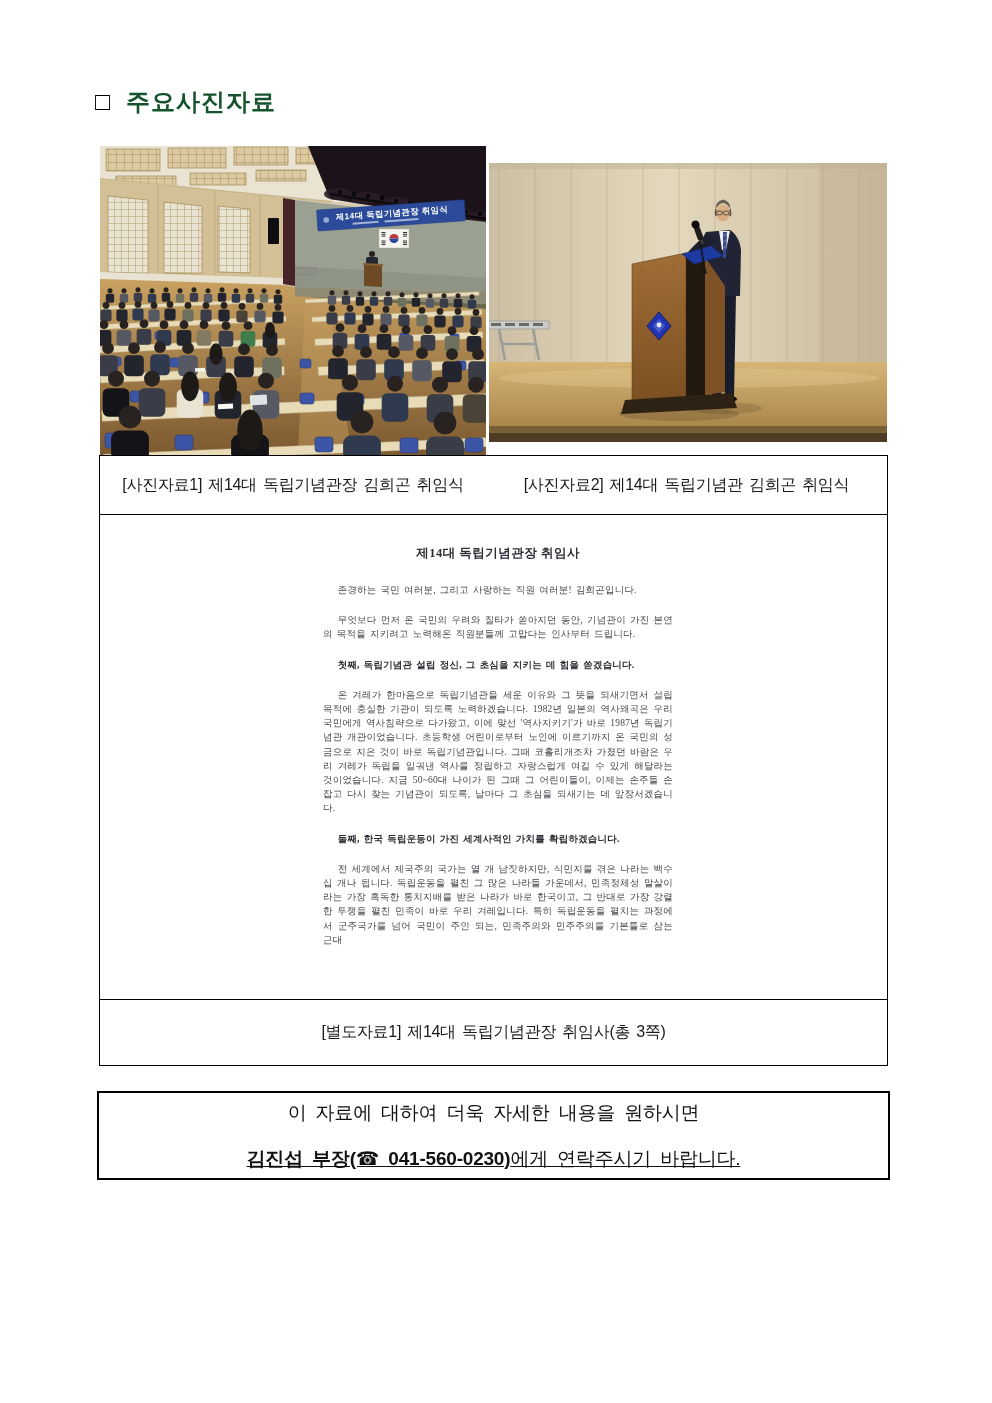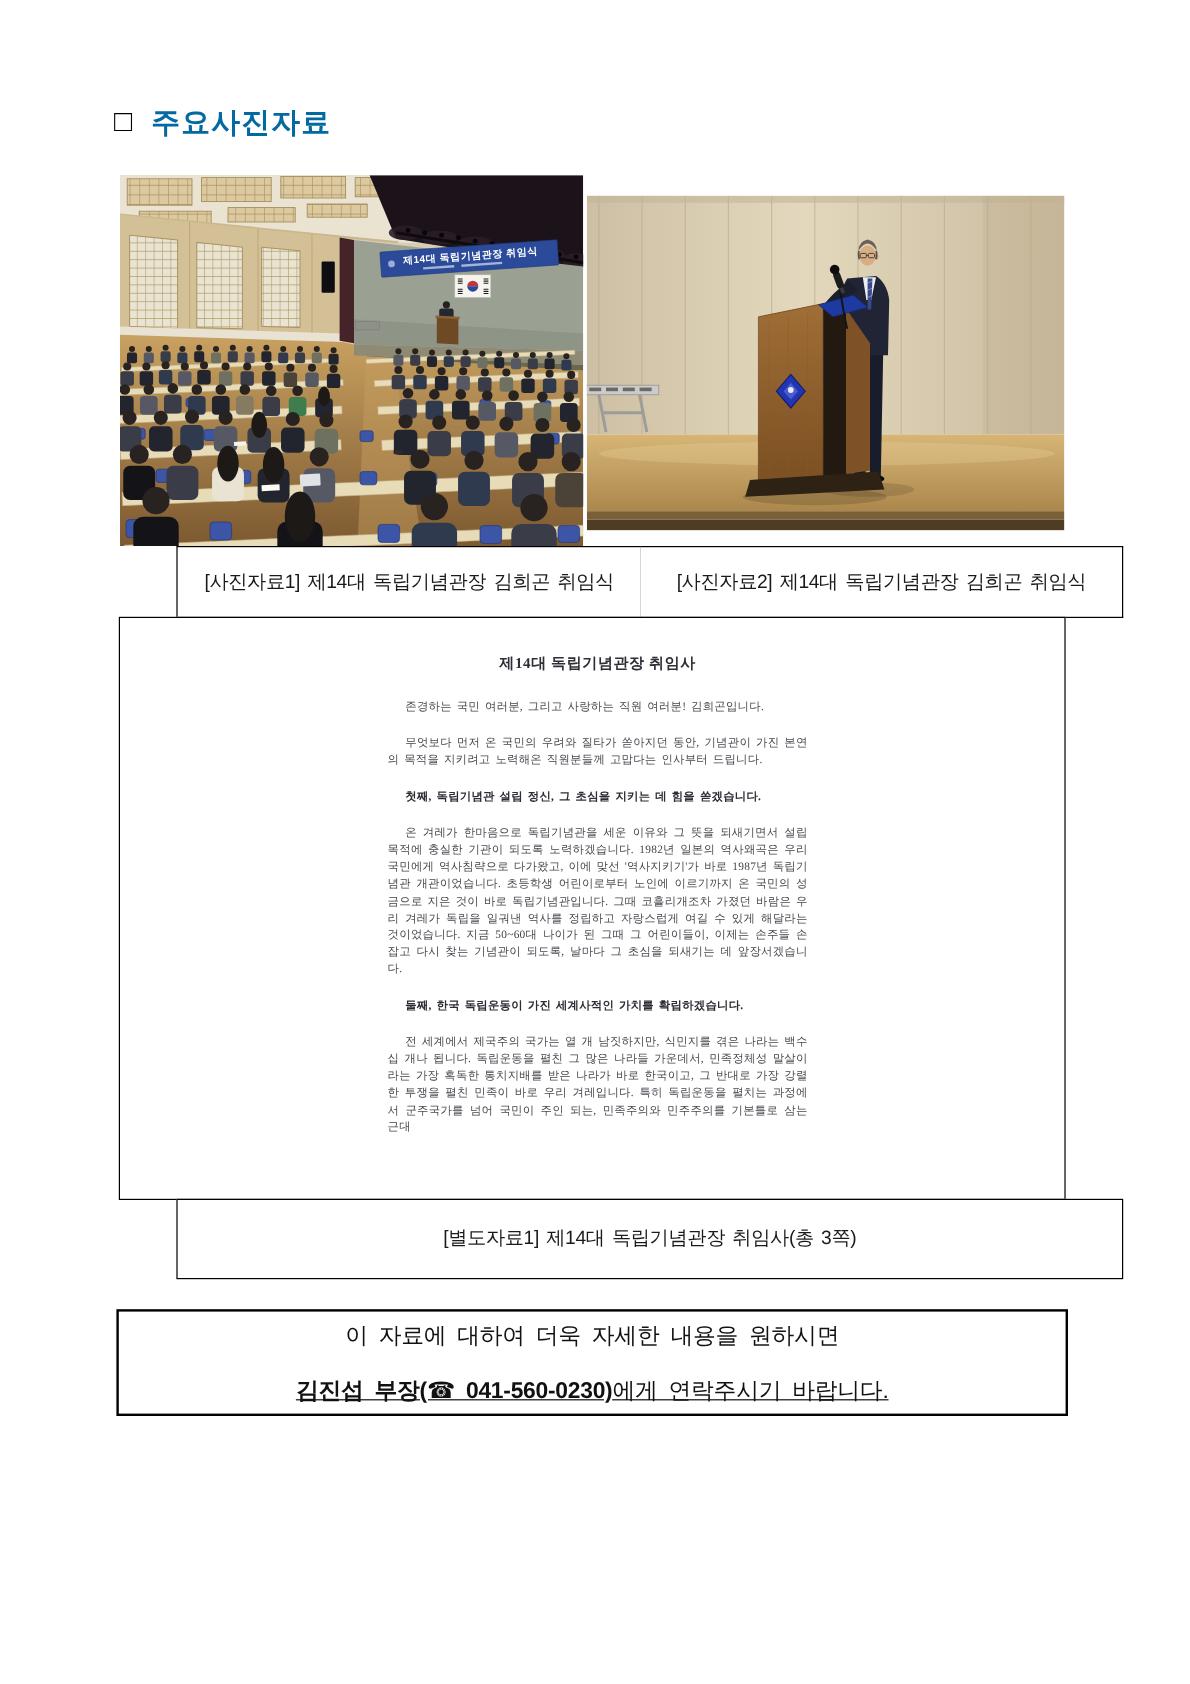--- a/index.html
+++ b/index.html
@@ -1,27 +1,27 @@
 <!DOCTYPE html>
 <html><head>
 <meta charset="utf-8">
 <style>
   html,body{margin:0;padding:0;background:#e8e8e8;}
   #page{position:relative;width:992px;height:1403px;background:#ffffff;margin:0 auto;
         font-family:"Liberation Sans","DejaVu Sans",sans-serif;color:#111;overflow:hidden;}
   
   .sec-head{position:absolute;left:95px;top:86px;display:flex;align-items:center;gap:16px;}
   .sec-marker{font-size:25px;line-height:1;color:#000;font-weight:400;transform:translateY(-1px);}
-  .sec-title{font-size:24px;font-weight:bold;letter-spacing:1px;color:#0369a1;}
+  .sec-title{font-size:24px;font-weight:bold;letter-spacing:1px;color:#14532d;}
   
   .ph{position:absolute;display:block;}
   
   .cap-cell{position:absolute;border:1px solid #000;box-sizing:border-box;background:#fff;
             display:flex;align-items:center;justify-content:center;font-size:16px;color:#1a1a1a;
-            letter-spacing:-0.3px;word-spacing:2px;margin-left:48px;}
+            letter-spacing:-0.3px;word-spacing:2px;}
   
   .doc-row{position:absolute;left:99px;top:514px;width:789px;height:486px;border:1px solid #000;
            box-sizing:border-box;background:#fff;}
   .speech{position:absolute;left:207px;top:30px;width:382px;color:#46464e;font-family:Liberation Serif, serif;}
   .speech-title{font-size:12.5px;font-weight:bold;text-align:center;color:#2e2e36;
                 letter-spacing:.5px;margin:0 0 21px 0;}
   .sp{margin:16px;font-size:9.5px;line-height:14.2px;text-indent:1.55em;text-align:justify;
       letter-spacing:.2px;word-spacing:1.5px;}
   .sp.g{margin-top:13px;}
   .sp.b{font-weight:bold;color:#2c2c34;}
@@ -391,21 +391,21 @@
     </g>
 
     <rect x="0" y="0" width="398" height="17" fill="#ffffff"></rect>
     <rect x="0" y="296" width="398" height="13" fill="#ffffff"></rect>
   </svg>
 
   <div class="cap-cell" style="left:99px;top:455px;width:388px;height:60px">
     <span>[사진자료1] 제14대 독립기념관장 김희곤 취임식</span>
   </div>
   <div class="cap-cell" style="left:486px;top:455px;width:402px;height:60px;border-left:none">
-    <span>[사진자료2] 제14대 독립기념관장 김희곤 취임식</span>
+    <span>[사진자료2] 제14대 독립기념관 김희곤 취임식</span>
   </div>
 
   <div class="doc-row">
     <div class="speech">
       <p class="speech-title">제14대 독립기념관장 취임사</p>
       <div>
           <p class="sp">존경하는 국민 여러분, 그리고 사랑하는 직원 여러분! 김희곤입니다.</p>
           <p class="sp">무엇보다 먼저 온 국민의 우려와 질타가 쏟아지던 동안, 기념관이 가진 본연의 목적을 지키려고 노력해온 직원분들께 고맙다는 인사부터 드립니다.</p>
           <p class="sp b g">첫째, 독립기념관 설립 정신, 그 초심을 지키는 데 힘을 쏟겠습니다.</p>
           <p class="sp">온 겨레가 한마음으로 독립기념관을 세운 이유와 그 뜻을 되새기면서 설립 목적에 충실한 기관이 되도록 노력하겠습니다. 1982년 일본의 역사왜곡은 우리 국민에게 역사침략으로 다가왔고, 이에 맞선 '역사지키기'가 바로 1987년 독립기념관 개관이었습니다. 초등학생 어린이로부터 노인에 이르기까지 온 국민의 성금으로 지은 것이 바로 독립기념관입니다. 그때 코흘리개조차 가졌던 바람은 우리 겨레가 독립을 일궈낸 역사를 정립하고 자랑스럽게 여길 수 있게 해달라는 것이었습니다. 지금 50~60대 나이가 된 그때 그 어린이들이, 이제는 손주들 손잡고 다시 찾는 기념관이 되도록, 날마다 그 초심을 되새기는 데 앞장서겠습니다.</p>

